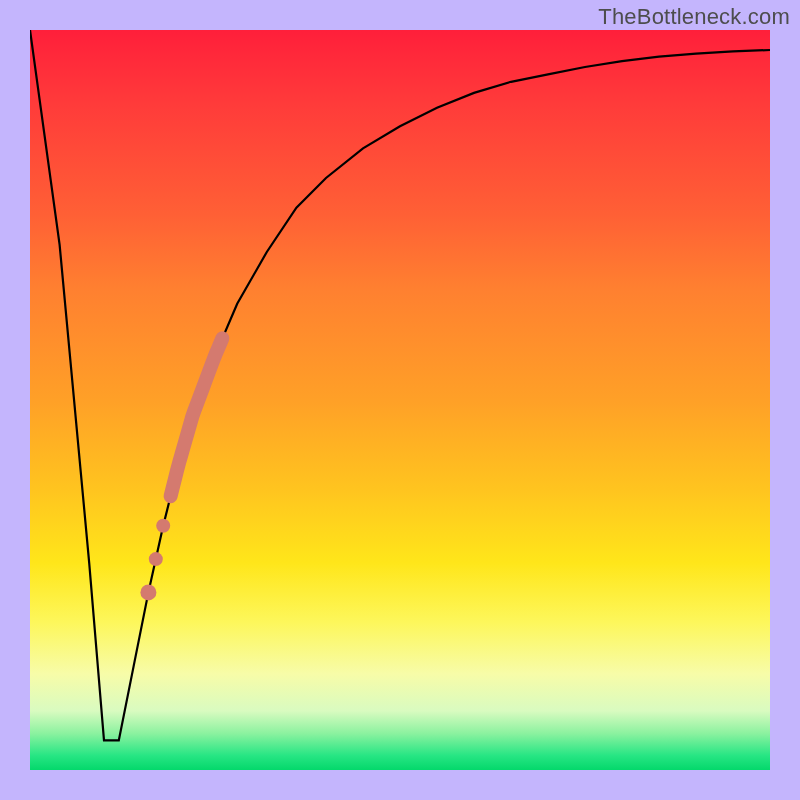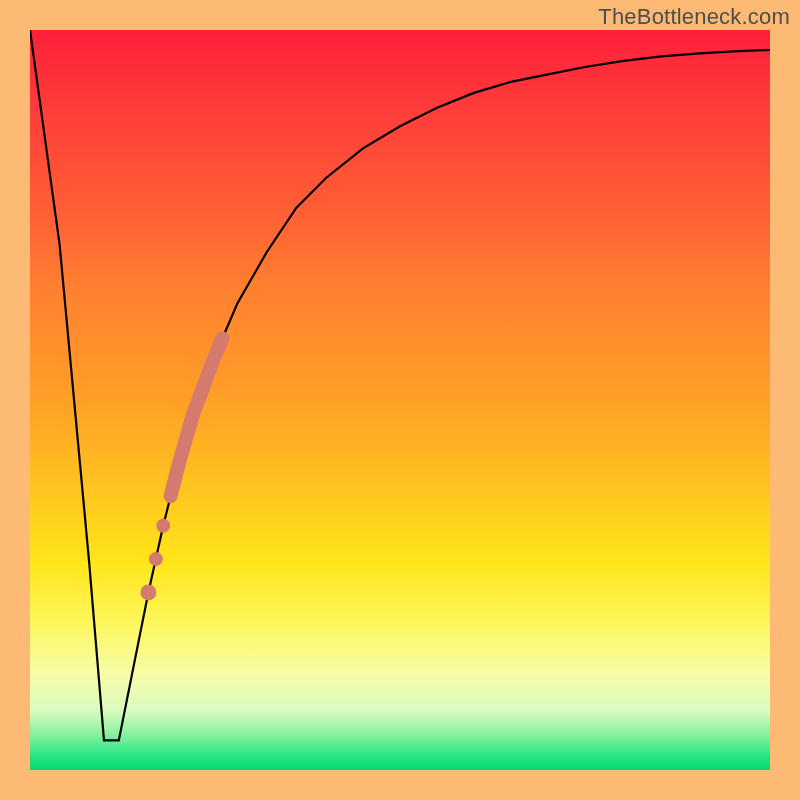--- a/index.html
+++ b/index.html
@@ -7,21 +7,21 @@
     padding: 0;
     width: 800px;
     height: 800px;
     overflow: hidden;
     font-family: Arial, Helvetica, sans-serif;
   }
   .chart-container {
     position: relative;
     width: 800px;
     height: 800px;
-    background: #fdba74;
+    background: #c4b5fd;
   }
   .plot-area {
     position: absolute;
     left: 30px;
     top: 30px;
     width: 740px;
     height: 740px;
     background: linear-gradient(
       to bottom,
       #ff1f3a 0%,

